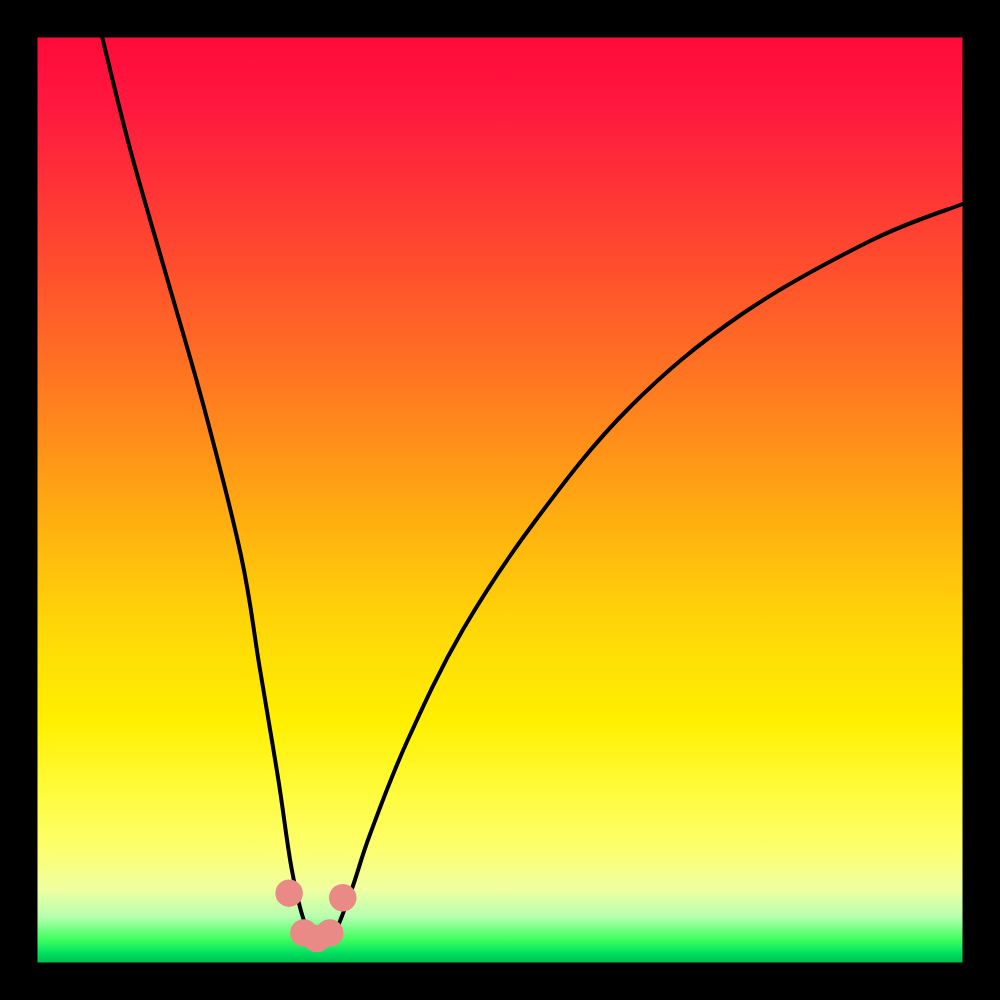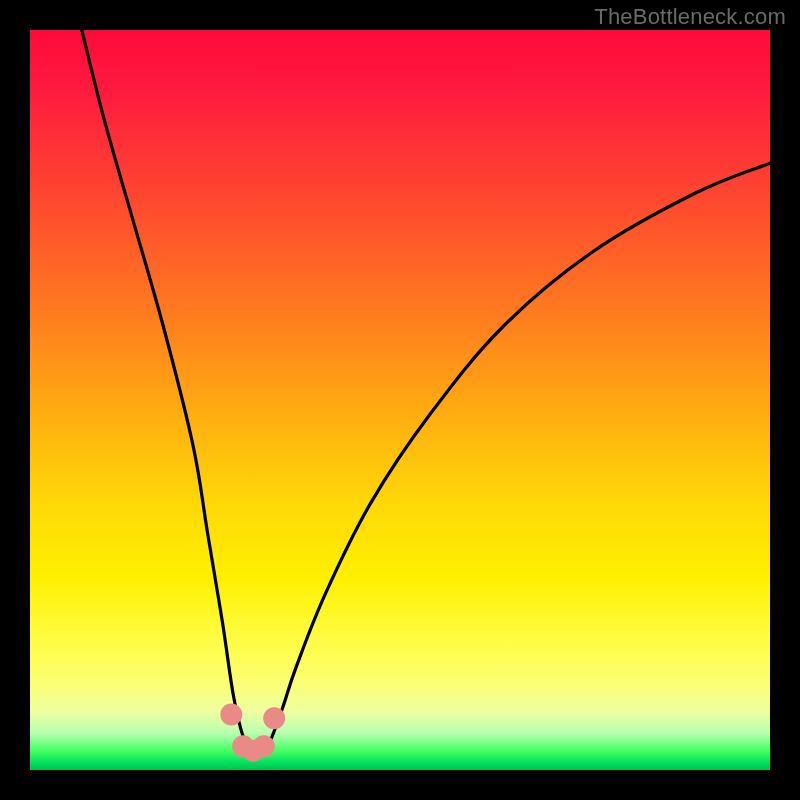--- a/index.html
+++ b/index.html
@@ -61,21 +61,20 @@
     width: 740px;
     height: 740px;
     overflow: visible;
   }
 </style>
 </head>
 <body>
 
 <div class="frame">
 
-  <div class="watermark">TheBottleneck.com</div>
 
   <div class="plot-area">
     <svg class="curve" viewBox="0 0 740 740">
       <path id="curve-path" fill="none" stroke="#000" stroke-width="3.2" stroke-linecap="round" stroke-linejoin="round" d="M 51.8 0.0 C 55.8 16.0, 64.7 54.2, 74.0 88.8 C 83.3 123.4, 92.9 155.1, 103.6 192.4 C 114.3 229.7, 122.5 256.0, 133.2 296.0 C 143.9 336.0, 154.8 377.1, 162.8 414.4 C 170.8 451.7, 172.3 471.2, 177.6 503.2 C 182.9 535.2, 187.7 562.7, 192.4 592.0 C 197.1 621.3, 199.5 644.7, 203.5 666.0 C 207.5 687.3, 210.6 700.4, 214.6 710.4 C 218.6 720.4, 221.7 720.2, 225.7 721.5 C 229.7 722.8, 232.1 725.1, 236.8 717.8 C 241.5 710.5, 246.3 695.5, 251.6 680.8 C 256.9 666.1, 258.4 657.7, 266.4 636.4 C 274.4 615.1, 282.7 591.7, 296.0 562.4 C 309.3 533.1, 321.8 505.6, 340.4 473.6 C 359.0 441.6, 375.6 416.8, 399.6 384.8 C 423.6 352.8, 444.3 325.3, 473.6 296.0 C 502.9 266.7, 527.8 246.0, 562.4 222.0 C 597.0 198.0, 634.0 178.8, 666.0 162.8 C 698.0 146.8, 726.7 138.5, 740.0 133.2"></path>
       <g id="marker-group">
           <circle cx="201.3" cy="684.5" r="11" fill="#e98a87"></circle>
           <circle cx="213.1" cy="716.3" r="11" fill="#e98a87"></circle>
           <circle cx="223.5" cy="720.8" r="11" fill="#e98a87"></circle>
           <circle cx="233.8" cy="716.3" r="11" fill="#e98a87"></circle>
           <circle cx="244.2" cy="688.2" r="11" fill="#e98a87"></circle>

